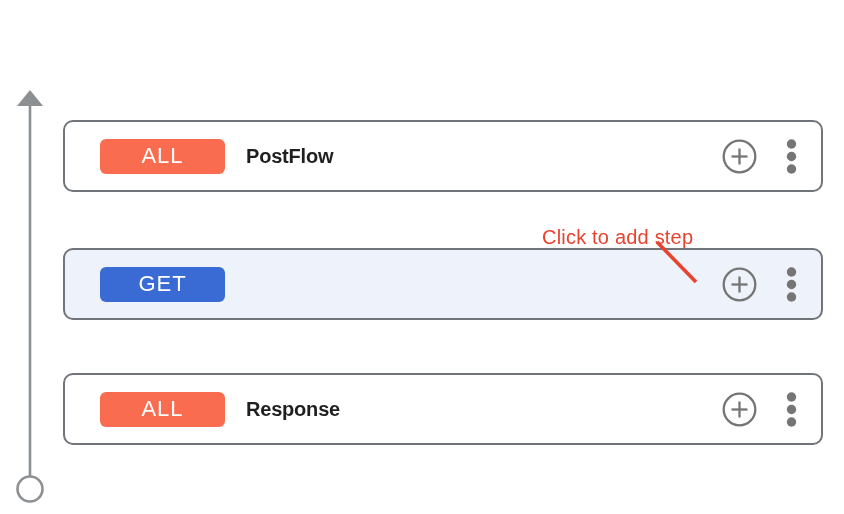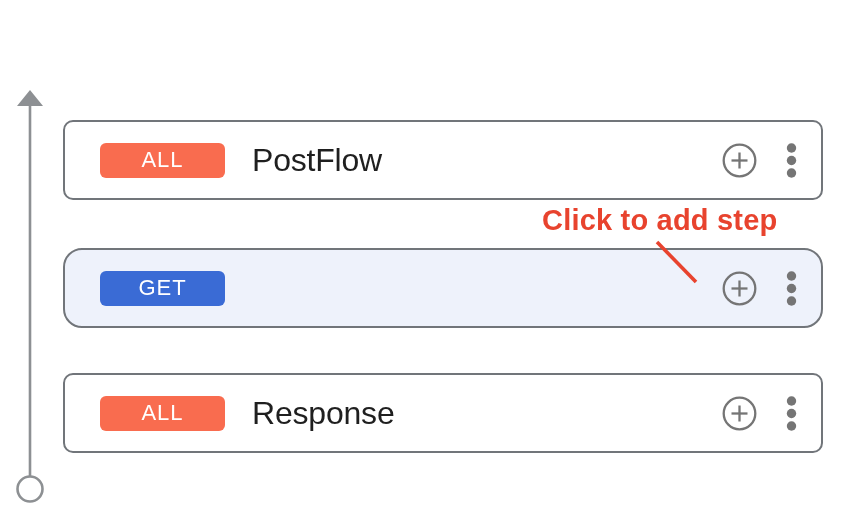--- a/index.html
+++ b/index.html
@@ -29,30 +29,30 @@
     left: 0;
     top: 84px;
     width: 62px;
     height: 430px;
   }
 
   .flow-card {
     position: absolute;
     left: 63px;
     width: 760px;
-    height: 80px;
+    height: 72px;
     background: #ffffff;
     border: 2px solid #71757A;
     border-radius: 10px;
     display: flex;
     align-items: center;
     padding: 0 24px 0 35px;
     cursor: pointer;
   }
-  .flow-card.highlighted { background: #EEF2FB; border-radius: 19px; }
+  .flow-card.highlighted { background: #EEF2FB; }
   .card-1 { top: 120px; }
   .card-2 { top: 248px; }
   .card-3 { top: 373px; }
 
   .method-badge {
     width: 125px;
     height: 35px;
     border-radius: 6px;
     display: flex;
     align-items: center;
@@ -60,23 +60,23 @@
     color: #ffffff;
     font-size: 22px;
     font-weight: 400;
     letter-spacing: 1px;
     flex: 0 0 auto;
   }
   .badge--all { background: #F96C4F; }
   .badge--get { background: #3A6BD5; }
 
   .card-label {
-    margin-left: 27px;
-    font-size: 32px;
-    font-weight: 400;
+    margin-left: 21px;
+    font-size: 20px;
+    font-weight: 700;
     color: #1F1F1F;
     letter-spacing: -0.2px;
     white-space: nowrap;
   }
 
   .card-actions {
     margin-left: auto;
     display: flex;
     align-items: center;
     gap: 29px;
@@ -87,23 +87,23 @@
     padding: 0;
     cursor: pointer;
     display: flex;
     align-items: center;
     justify-content: center;
   }
 
   .annotation-label {
     position: absolute;
     left: 542px;
-    top: 204px;
-    font-size: 29px;
-    font-weight: 700;
+    top: 226px;
+    font-size: 20px;
+    font-weight: 400;
     color: #E8432E;
     letter-spacing: 0.2px;
     white-space: nowrap;
     z-index: 5;
   }
   .annotation-line {
     position: absolute;
     left: 648px;
     top: 238px;
     width: 60px;

